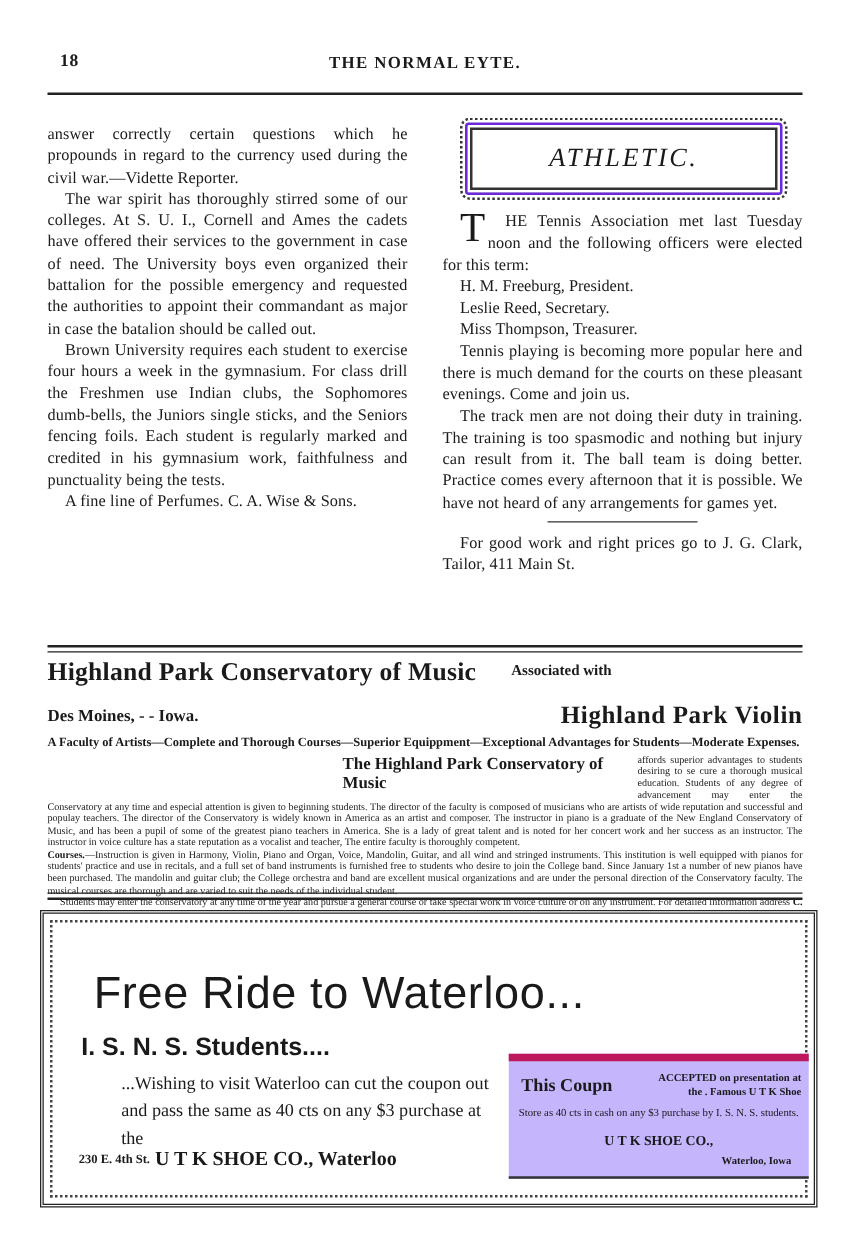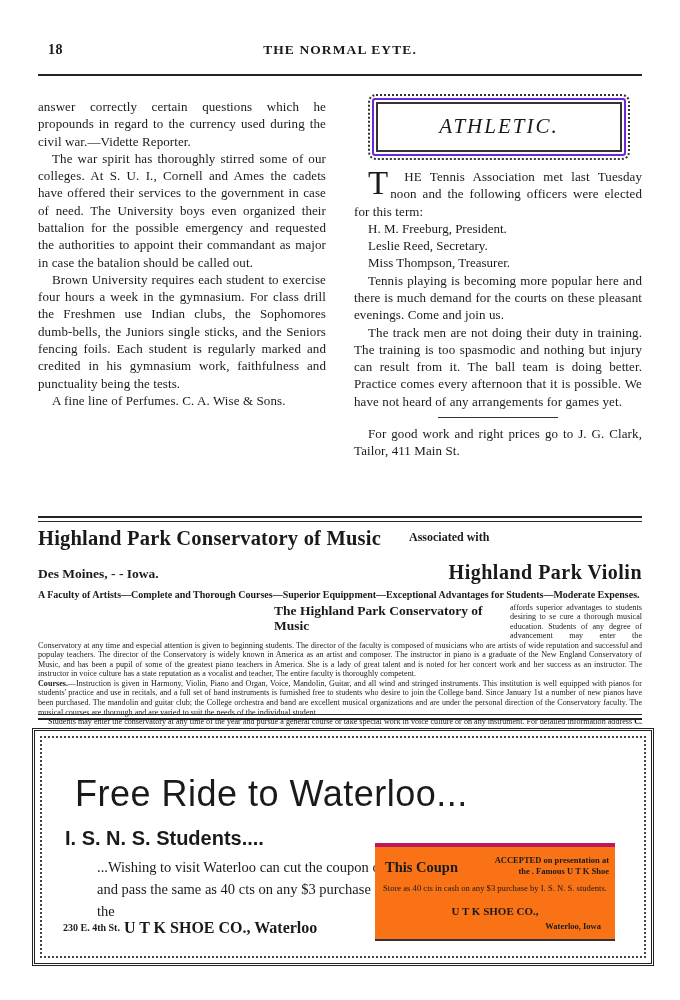--- a/index.html
+++ b/index.html
@@ -283,27 +283,27 @@
   }
   .ride-addr {
     font-size: 10px;
     font-weight: bold;
     vertical-align: 2px;
   }
 
   
   .coupon {
     position: absolute;
-    right: 36px;
+    right: 4px;
     top: 112px;
     width: 240px;
     height: 92px;
-    border-top: 4px solid #be185d;
+    border-top: 6px solid #be185d;
     border-bottom: 2px solid #333;
-    background: #f97316;
+    background: #c4b5fd;
   }
   .coupon-title {
     position: absolute;
     left: 10px;
     top: 12px;
     font-size: 14.5px;
     font-weight: bold;
   }
   .coupon-accept {
     position: absolute;

